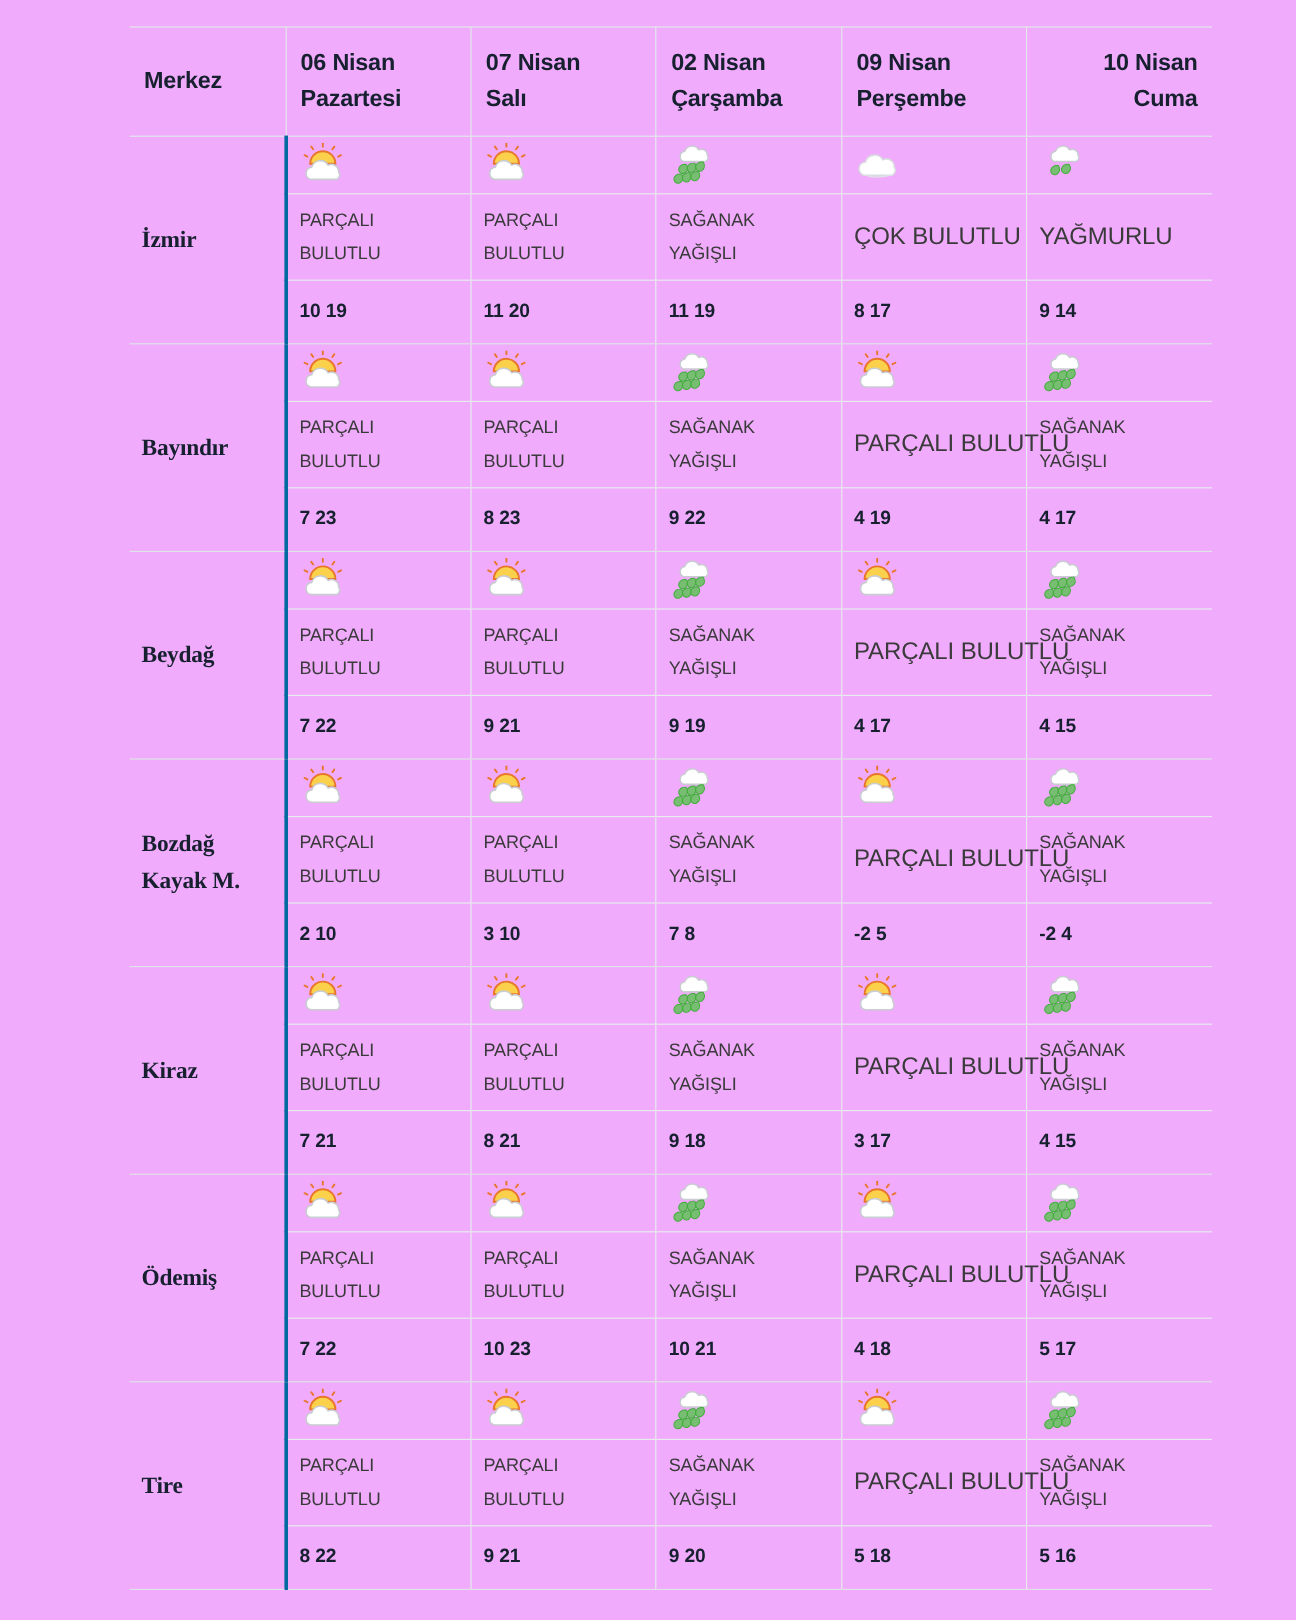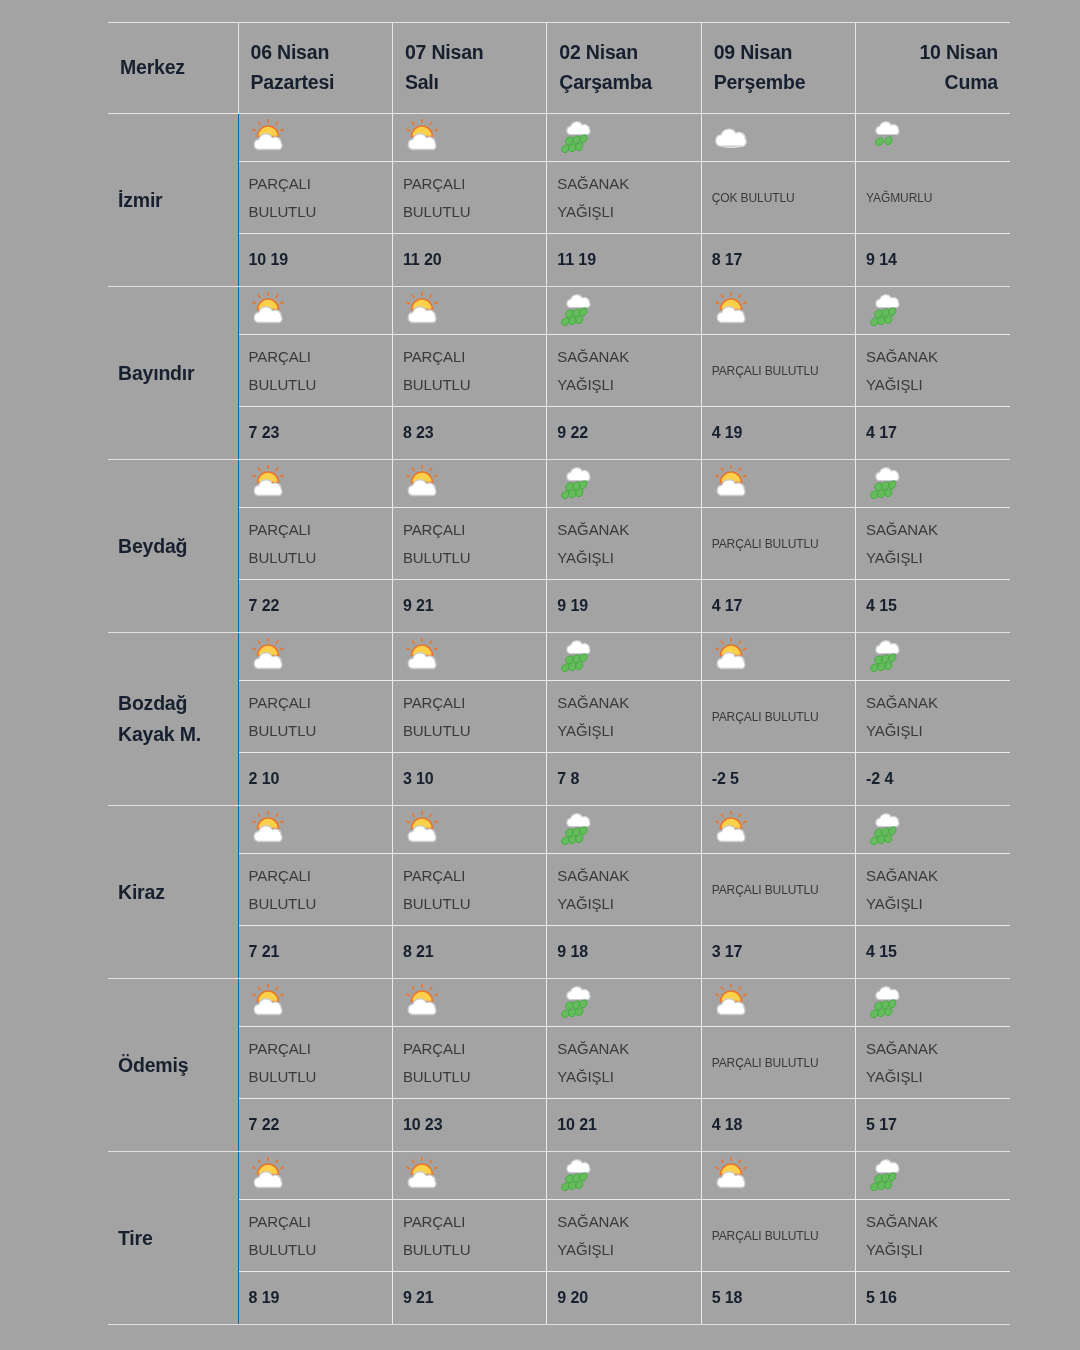--- a/index.html
+++ b/index.html
@@ -6,21 +6,21 @@
   html, body {
     margin: 0; padding: 0;
     width: 1080px; height: 1350px;
     background: #ffffff;
     font-family: "Liberation Sans", sans-serif;
     overflow: hidden;
   }
   #page {
     position: relative;
     width: 1080px; height: 1350px;
-    background: #a3a3a3;
+    background: #f0abfc;
     padding: 22px 70px 0 108px;
   }
   table.forecast {
     width: 902px;
     border-collapse: collapse;
     table-layout: fixed;
   }
   table.forecast col.c-merkez { width: 130px; }
   table.forecast col.c-day    { width: 154.4px; }
 
@@ -48,24 +48,25 @@
   
   td {
     border-right: 1px solid #e8eaed;
     border-bottom: 1px solid #e8eaed;
     padding: 0;
     vertical-align: middle;
   }
   td:last-child { border-right: 0; }
 
   td.loc {
-    border-right: 1px solid #0369a1;
+    border-right: 3px solid #0369a1;
     border-bottom: 1px solid #dfe2e6;
     padding: 0 0 0 10px;
     vertical-align: middle;
+    font-family: Liberation Serif, serif;
   }
   .loc-name {
     font-size: 19.5px;
     font-weight: bold;
     color: #16202e;
     line-height: 1.6;
     letter-spacing: -0.2px;
     display: block;
   }
 
@@ -88,21 +89,21 @@
   tr.temp-row td.temp-cell.last-sub { border-bottom: 1px solid #dfe2e6; }
 
   .cond-text {
     font-size: 15px;
     color: #3a3a3a;
     line-height: 1.88;
     letter-spacing: -0.1px;
     display: block;
     white-space: pre-line;
   }
-  .cond-text.onelinewide { white-space: nowrap; font-size: 12px; }
+  .cond-text.onelinewide { white-space: nowrap; font-size: 20px; }
 
   .temp-text {
     font-size: 16px;
     font-weight: bold;
     color: #16202e;
     letter-spacing: -0.1px;
     display: block;
   }
 
   
@@ -967,21 +968,21 @@
           <td class="cond-cell">
             <span class="cond-text onelinewide">PARÇALI BULUTLU</span>
           </td>
           <td class="cond-cell">
             <span class="cond-text">SAĞANAK
 YAĞIŞLI</span>
           </td>
         </tr>
         <tr class="temp-row">
           <td class="temp-cell last-sub">
-            <span class="temp-text">8 19</span>
+            <span class="temp-text">8 22</span>
           </td>
           <td class="temp-cell last-sub">
             <span class="temp-text">9 21</span>
           </td>
           <td class="temp-cell last-sub">
             <span class="temp-text">9 20</span>
           </td>
           <td class="temp-cell last-sub">
             <span class="temp-text">5 18</span>
           </td>

